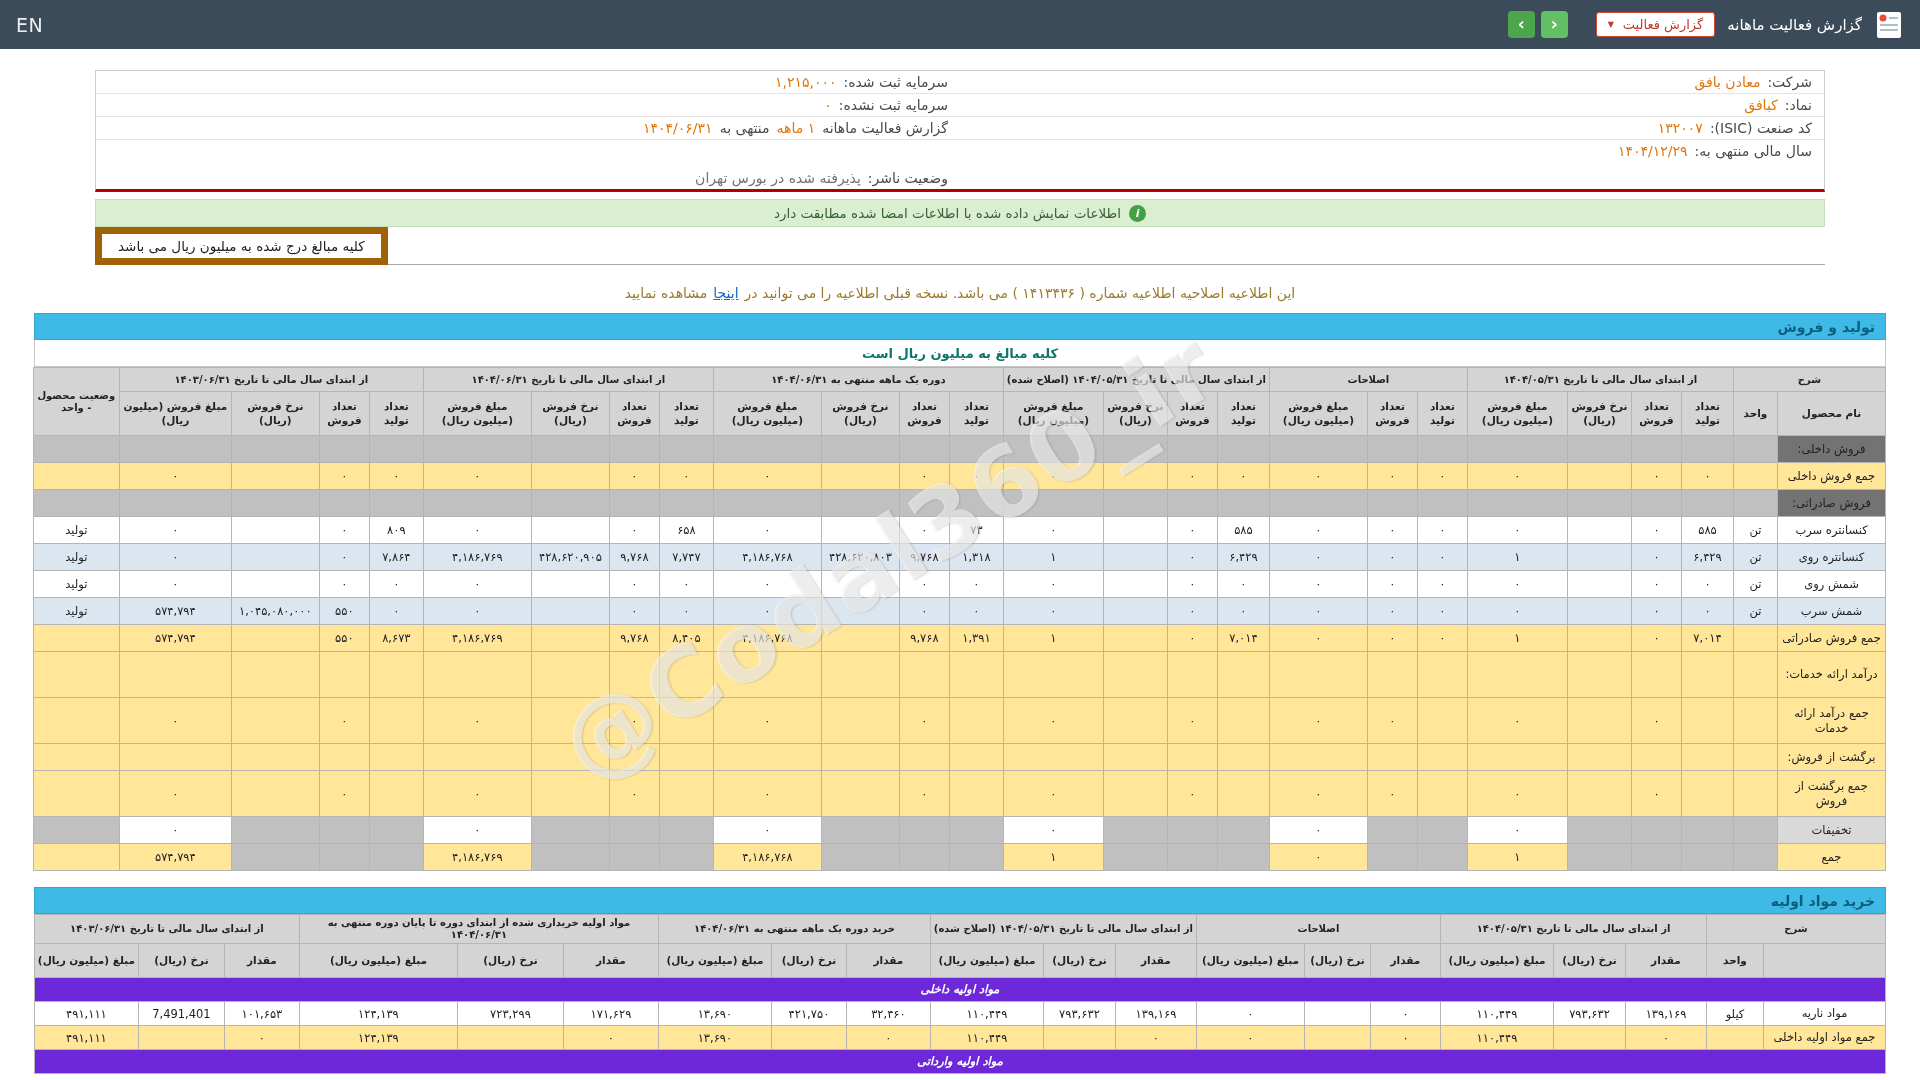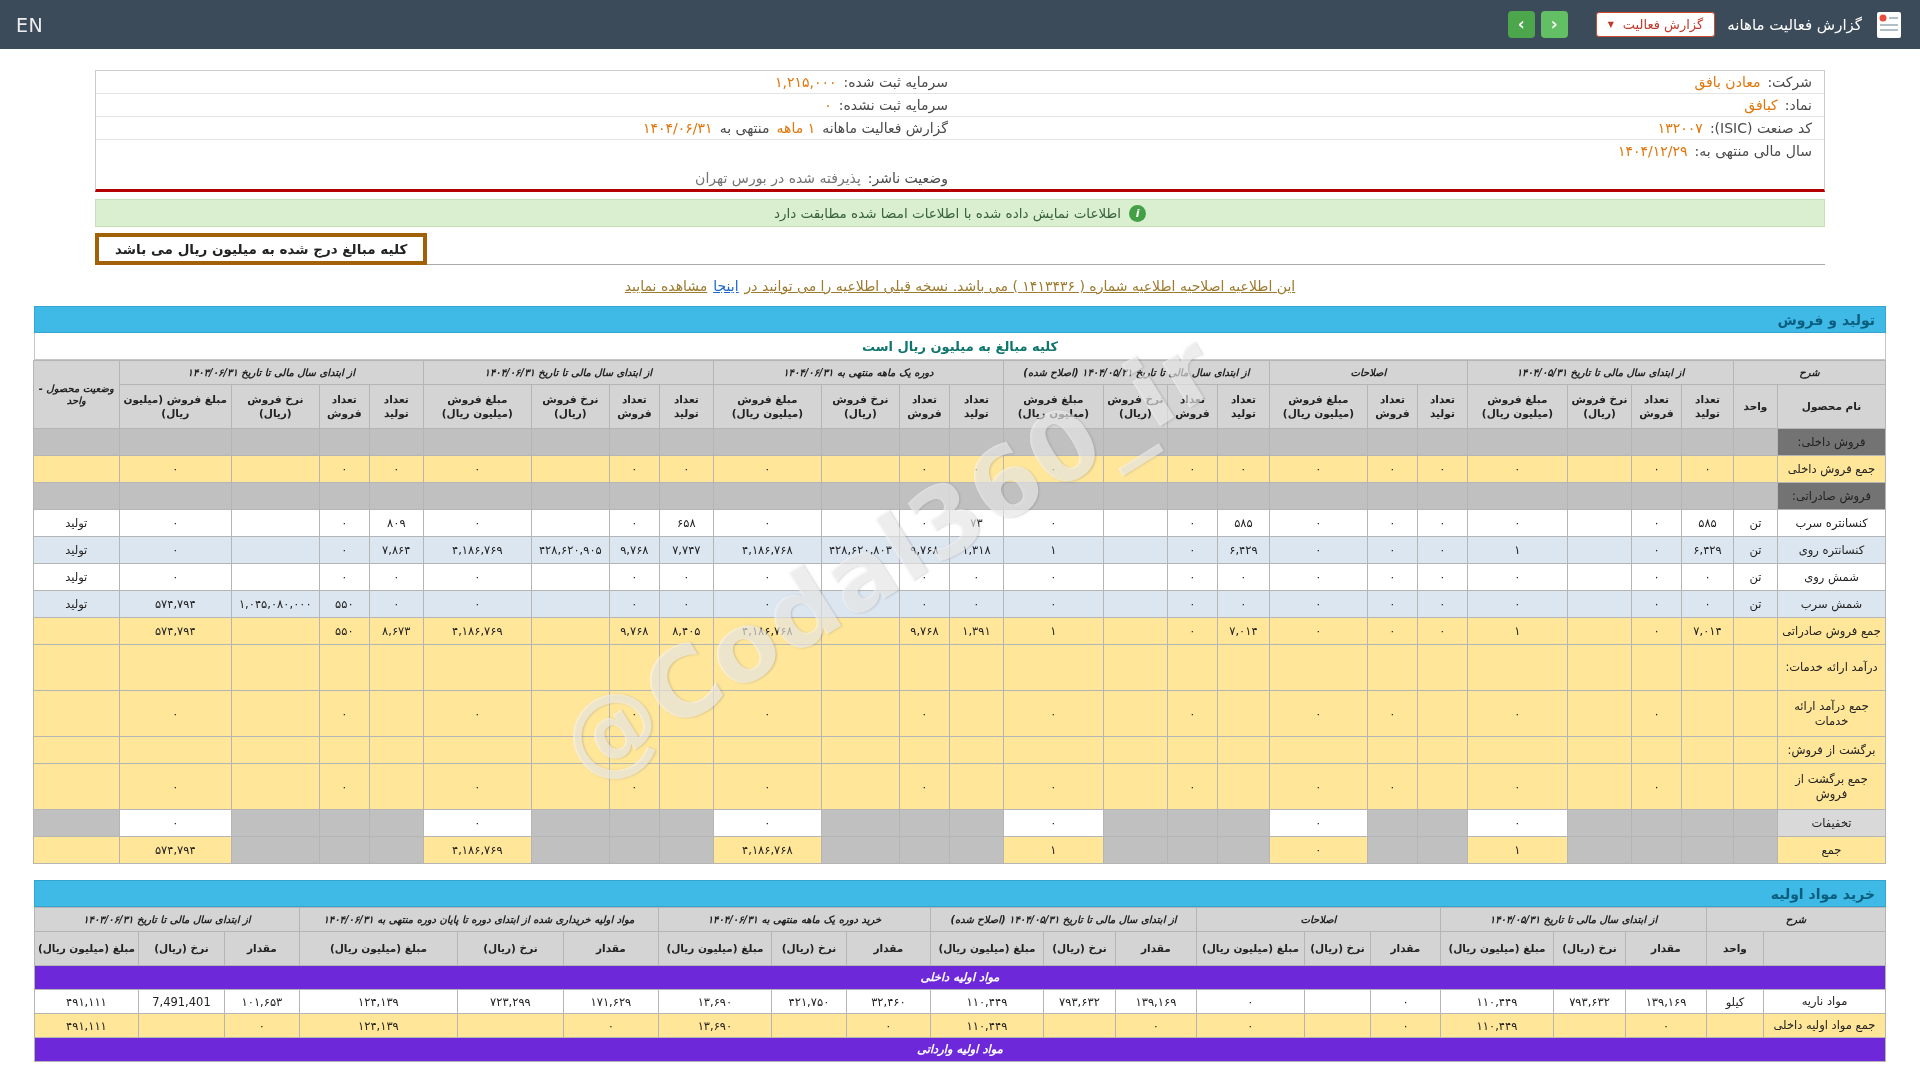--- a/index.html
+++ b/index.html
@@ -25,35 +25,35 @@
   .info-panel { margin-top: 21px; border: 1px solid #ccc; border-bottom: 3px solid #b30000; background: #fff; }
   .info-row2 { display: flex; border-top: 1px solid #e4e4e4; }
   .info-row2:first-child { border-top: none; }
   .info-cell { width: 50%; padding: 3px 12px; display: flex; gap: 7px; align-items: baseline; font-size: 14px; }
   .seg-label { color: #4a4a4a; }
   .seg-orange { color: #e0760a; }
   .seg-red { color: #737373; margin-top: 27px; }
   .banner { margin-top: 7px; background: #d9efd0; border: 1px solid #c3e0b8; height: 28px; display: flex; align-items: center; justify-content: center; gap: 8px; font-size: 13.5px; color: #39623a; }
   .info-icon { width: 17px; height: 17px; border-radius: 50%; background: #43a047; color: #fff; font-size: 11px; font-weight: bold; font-style: italic; display: flex; align-items: center; justify-content: center; flex: 0 0 auto; }
   .notebox-row { margin-top: 8px; height: 30px; border-bottom: 1px solid #aaa; position: relative; }
-  .notebox { position: absolute; left: 0; bottom: -1px; border: 4px solid #a16207; background: #fff; padding: 4px 16px; font-size: 13.5px; color: #222; font-weight: bold; }
-  .rev-line { margin-top: 13px; text-align: center; font-size: 14px; color: #9c7a2e; text-decoration: underline; }
+  .notebox { position: absolute; left: 0; bottom: -1px; border: 7px solid #a16207; background: #fff; padding: 4px 16px; font-size: 13.5px; color: #222; }
+  .rev-line { margin-top: 20px; text-align: center; font-size: 14px; color: #9c7a2e; }
   .rev-line span, .rev-line a { margin: 0 3px; }
   .rev-link { color: #1a67c9; text-decoration: underline; cursor: pointer; }
   .reason-line { margin-top: 13px; text-align: center; font-size: 14px; color: #1c1c1c; font-weight: 700; }
   
   .content-wide { padding: 0 34px; }
   .mt-main { margin-top: 12px; }
   .mt-mat { margin-top: 16px; }
   .section-bar { height: 27px; background: #3fb9e5; border: 1px solid #35a5cf; color: #0b5e7d; font-weight: bold; font-size: 14px; display: flex; align-items: center; padding: 0 10px; }
   .subtitle-row { height: 27px; border: 1px solid #c7c7c7; border-top: none; background: #fff; display: flex; align-items: center; justify-content: center; font-weight: bold; font-size: 13px; color: #0f766e; }
   .ftable { width: 100%; border-collapse: collapse; table-layout: fixed; font-size: 11.5px; }
   .ftable th, .ftable td { border: 1px solid #b5b5b5; padding: 1px 3px; text-align: center; overflow: hidden; }
   .ftable thead th { background: #d4d4d4; font-weight: bold; color: #222; padding: 2px; }
-  .ftable thead tr.grouphead th { font-size: 10px; line-height: 1.2; height: 24px; font-style: italic; }
+  .ftable thead tr.grouphead th { font-size: 10px; line-height: 1.2; height: 24px; }
   .ftable thead tr.subhead th { font-size: 10.5px; line-height: 1.25; height: 44px; }
   #mat-table thead tr.subhead th { height: 34px; }
   .ftable tbody tr { height: 27px; }
   .ftable tbody tr.tall { height: 46px; }
   #mat-table tbody tr { height: 24px; }
   .c-name { text-align: right; padding-right: 6px; line-height: 1.25; }
   .bg-white { background: #fff; }
   .bg-blue { background: #dce6f1; }
   .bg-tan { background: #ffe699; }
   .bg-gray { background: #c0c0c0; }

